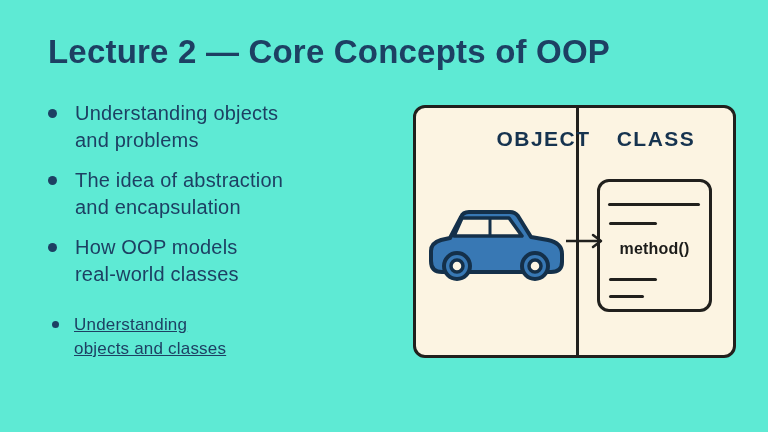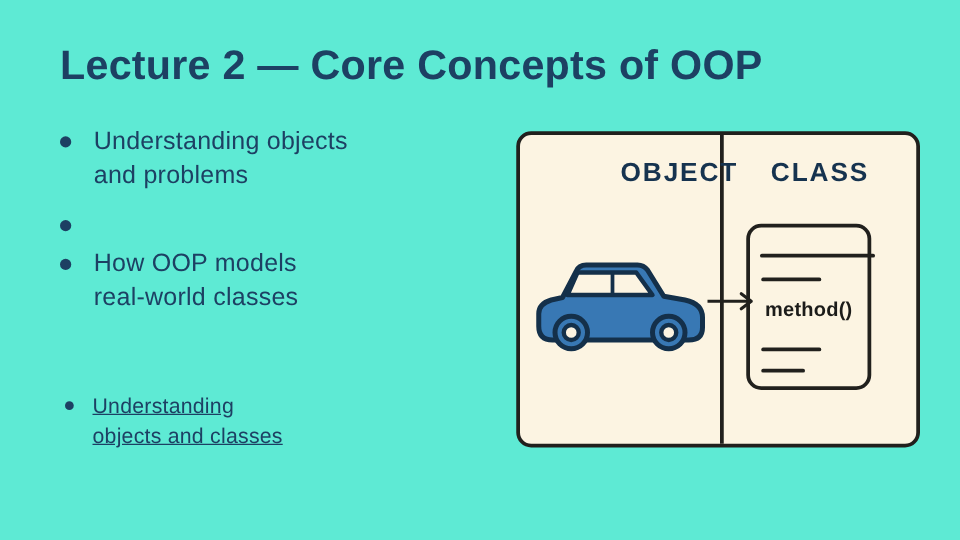--- a/index.html
+++ b/index.html
@@ -106,21 +106,21 @@
   .cls-label  { left: 163px; right: 0; }
 
   .car { position: absolute; left: 12px; top: 99px; }
 
   .arrow { position: absolute; left: 149px; top: 124px; }
 
   .class-card {
     position: absolute;
     left: 181px;
     top: 71px;
-    width: 100px;
+    width: 115px;
     height: 133px;
     box-sizing: border-box;
     border: 3px solid #21201d;
     border-radius: 12px;
   }
   .cline {
     position: absolute;
     height: 3px;
     border-radius: 2px;
     background: #21201d;
@@ -149,20 +149,22 @@
   <h1 class="title">Lecture 2 — Core Concepts of OOP</h1>
 
   <ul class="bullets">
     <li>
       <span class="dot"></span>
       <span class="btext">Understanding objects
 and problems</span>
     </li>
     <li>
       <span class="dot"></span>
+      <span class="btext">The idea of abstraction
+and encapsulation</span>
     </li>
     <li>
       <span class="dot"></span>
       <span class="btext">How OOP models
 real-world classes</span>
     </li>
   </ul>
 
   <div class="sub-bullet">
     <span class="dot"></span>

